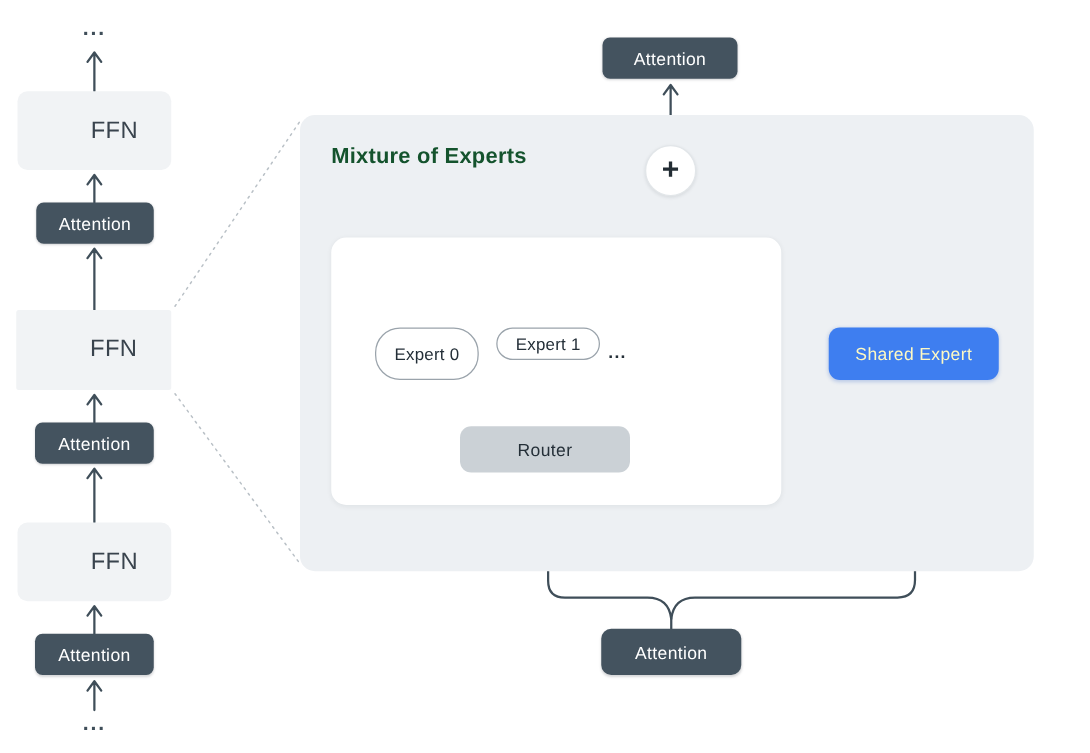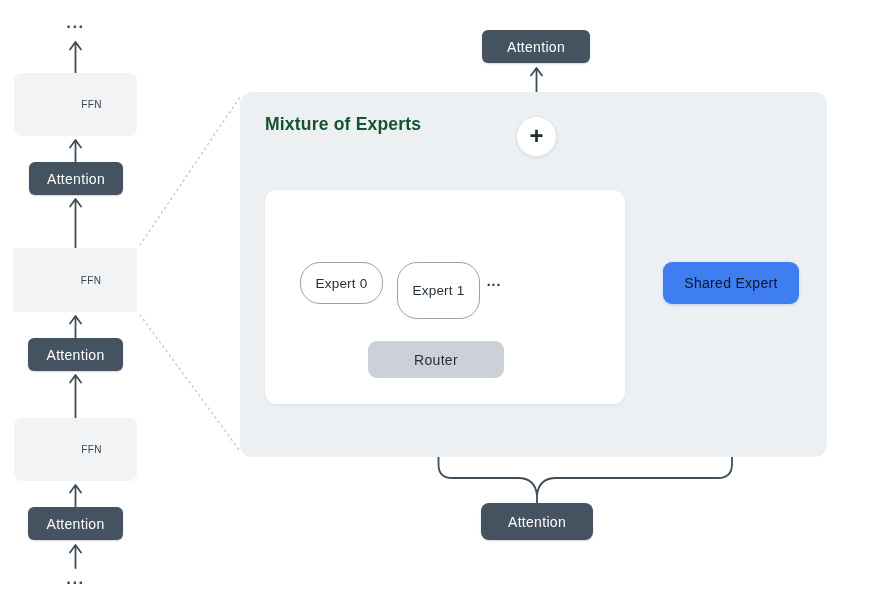--- a/index.html
+++ b/index.html
@@ -25,21 +25,21 @@
 
   
   #wires{position:absolute;left:0;top:0;width:872px;height:602px;pointer-events:none;}
   #wires path.line{fill:none;stroke:var(--c-line);stroke-width:1.8;stroke-linecap:round;stroke-linejoin:round;}
   #wires path.dotted{fill:none;stroke:var(--c-dotted);stroke-width:1.2;stroke-dasharray:1.5 4;stroke-linecap:round;}
 
   
   .ellipsis{color:var(--c-line);font-weight:700;font-size:17px;letter-spacing:1.5px;text-align:center;line-height:10px;}
   .ffn-box{
     background:var(--c-block_fill);border-radius:8px;color:#39434d;
-    font-size:10px;letter-spacing:.3px;padding-left:32px;
+    font-size:19px;letter-spacing:.3px;padding-left:32px;
   }
   .ffn-box.sharp{border-radius:2px;}
   .attn-box{
     background:var(--c-dark);border-radius:6px;color:#ffffff;
     font-size:14px;letter-spacing:.3px;box-shadow:0 1px 2px rgba(20,30,40,.18);
   }
 
   
   .panel{background:var(--c-panel);border-radius:12px;}
   .panel-title{font-size:17.5px;font-weight:600;color:#14532d;letter-spacing:.2px;}
@@ -57,21 +57,21 @@
   .expert-box{
     background:var(--c-white);border:1.5px solid var(--c-expert_border);border-radius:20px;
     color:var(--c-text_dark);font-size:13.5px;letter-spacing:.2px;
   }
   .experts-dots{color:var(--c-text_dark);font-weight:700;font-size:14px;letter-spacing:1px;}
   .router-box{
     background:var(--c-router_fill);border-radius:9px;color:var(--c-text_dark);
     font-size:14px;letter-spacing:.3px;
   }
   .shared-box{
-    background:var(--c-accent_blue);border-radius:9px;color:#0f172a;
+    background:var(--c-accent_blue);border-radius:9px;color:#fef9c3;
     font-size:14px;letter-spacing:.3px;box-shadow:0 1px 3px rgba(40,90,200,.25);
   }
   .attn-pill{
     background:var(--c-dark);border-radius:8px;color:#ffffff;
     font-size:14px;letter-spacing:.3px;box-shadow:0 1px 2px rgba(20,30,40,.18);
   }
 </style>
 </head>
 <body>
 
@@ -138,21 +138,21 @@
 
   <div class="abs sum-node" style="left:516px;top:116px;">
     <span>+</span>
   </div>
 
   <div class="abs routed-group" style="left:265px;top:190px;width:360px;height:214px;"></div>
 
   <div class="abs center expert-box" style="left:300px;top:262px;width:83px;height:42px;">
     <span>Expert 0</span>
   </div>
-  <div class="abs center expert-box" style="left:397px;top:262px;width:83px;height:57px;">
+  <div class="abs center expert-box" style="left:397px;top:262px;width:83px;height:26px;">
     <span>Expert 1</span>
   </div>
   <div class="abs center experts-dots" style="left:484px;top:262px;width:20px;height:38px;">...</div>
 
   <div class="abs center router-box" style="left:368px;top:341px;width:136px;height:37px;">
     <span>Router</span>
   </div>
 
   <div class="abs center shared-box" style="left:663px;top:262px;width:136px;height:42px;">
     <span>Shared Expert</span>

